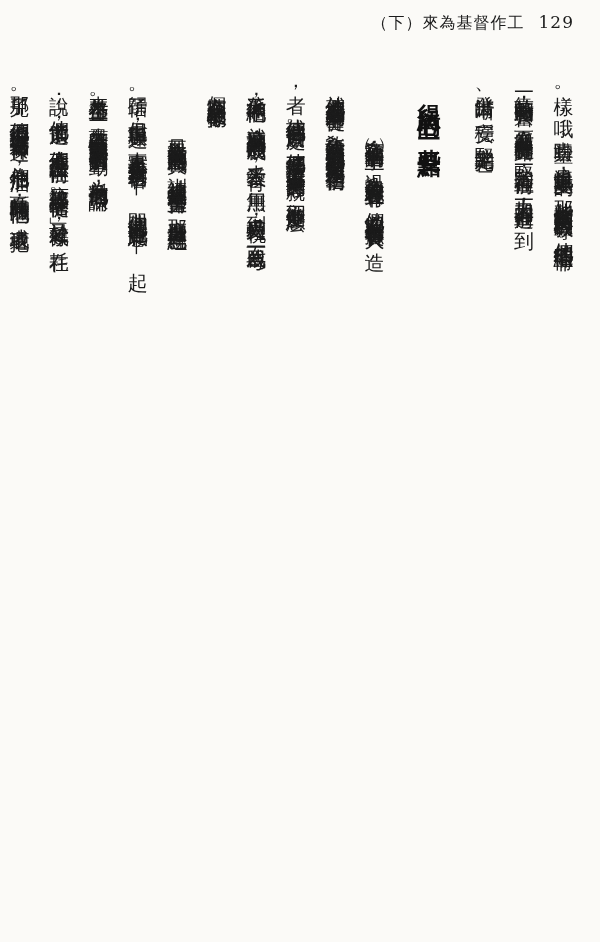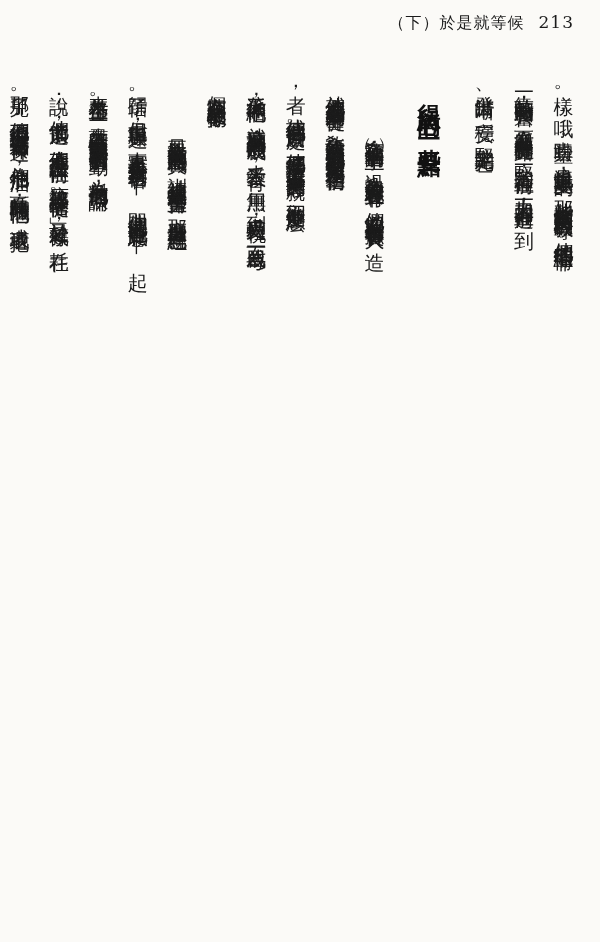--- a/index.html
+++ b/index.html
@@ -61,21 +61,21 @@
     white-space:nowrap;
     color:#111;
   }
 </style>
 </head>
 <body>
 
 <div class="page">
 
   <div class="header">
-    <span>（下）於是就等候</span><span class="pagenum">213</span>
+    <span>（下）來為基督作工</span><span class="pagenum">129</span>
   </div>
 
   <div class="body">
 
     <div class="col">樣。哦，真盼望，這也是無限重要的，那些初信者應當受到這樣的敎導：他們的信仰絕非倚</div>
     <div class="col">靠一時的衝動和興奮，而是循著基督徒的路程，堅定的一直往前，力上加力的一直前進，到</div>
     <div class="col">發出清晰、安穩、堅定的光芒！</div>
 
     <h1 class="title-col">得留心的　一些要點</h1>
 

